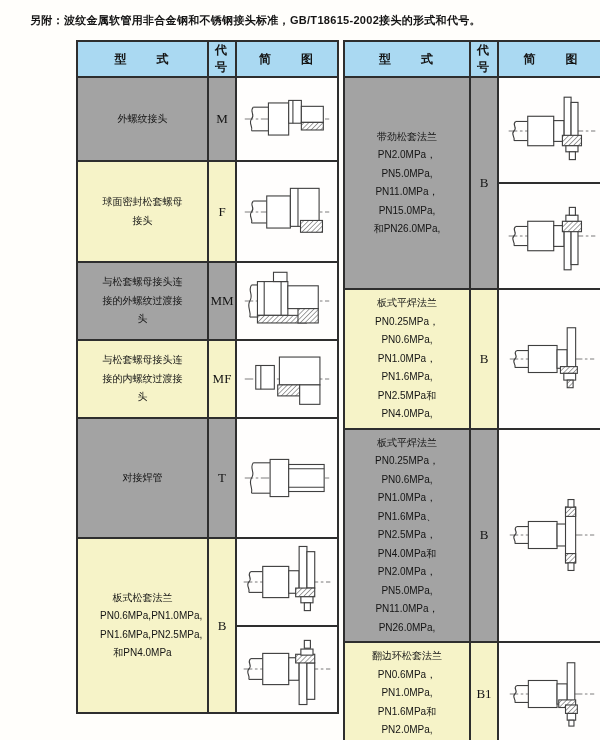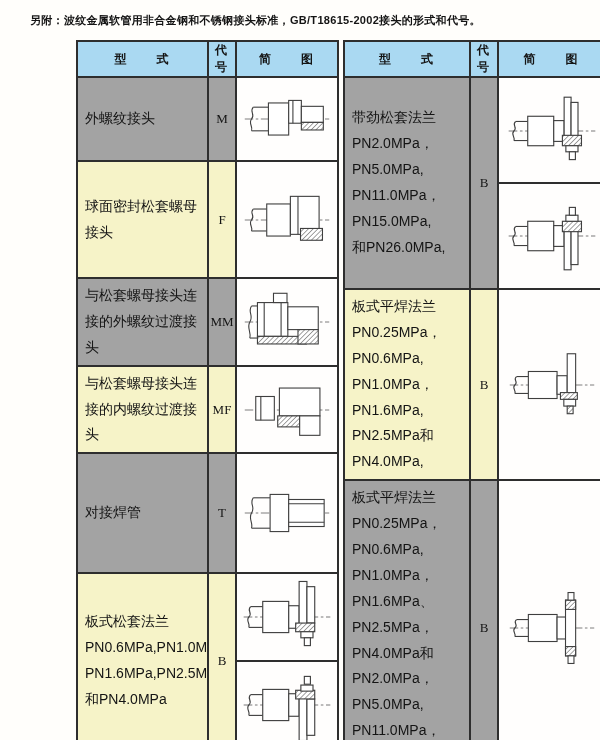--- a/index.html
+++ b/index.html
@@ -33,31 +33,31 @@
     border:2px solid var(--border);
     vertical-align:middle;
     overflow:hidden;
   }
   th{
     background:var(--header-bg);
     font-size:12px;font-weight:600;height:25px;
     letter-spacing:2px;
   }
   td.c-type{
-    padding:4px 7px;font-size:14px;line-height:1.85;
-    white-space:pre-line;text-align:left;
+    padding:4px 22px;font-size:10px;line-height:1.85;
+    white-space:pre-line;text-align:center;
   }
   td.c-code{
     text-align:center;
     font-family:"Liberation Serif","DejaVu Serif",serif;
     font-size:13px;
   }
   td.c-diag{padding:0;background:#fffefd;}
   tr.hl td.c-type, tr.hl td.c-code{background:var(--hl-bg);}
-  .h84{height:84px}.h101{height:117px}.h87{height:73px}.h94{height:120px}
+  .h84{height:84px}.h101{height:101px}.h87{height:73px}.h94{height:120px}
   .h177{height:133px}.h212{height:212px}.h104{height:104px}.h109{height:109px}
   .h103{height:103px}
   .schem{display:flex;align-items:center;justify-content:center;}
   .schem svg{width:94px;height:76px;}
   .split{display:flex;flex-direction:column;}
   .split-l{height:173px}.split-r{height:208px}
   .split .sub{flex:1;display:flex;align-items:center;justify-content:center;}
   .split .sub + .sub{border-top:2px solid var(--border);}
   .split .sub svg{width:94px;height:78px;}
 </style>

